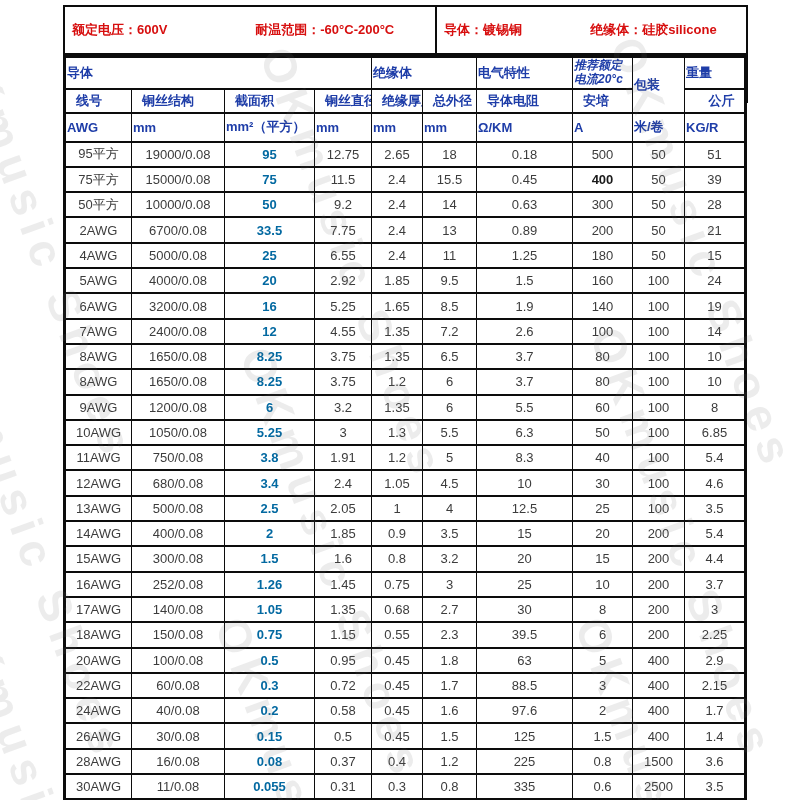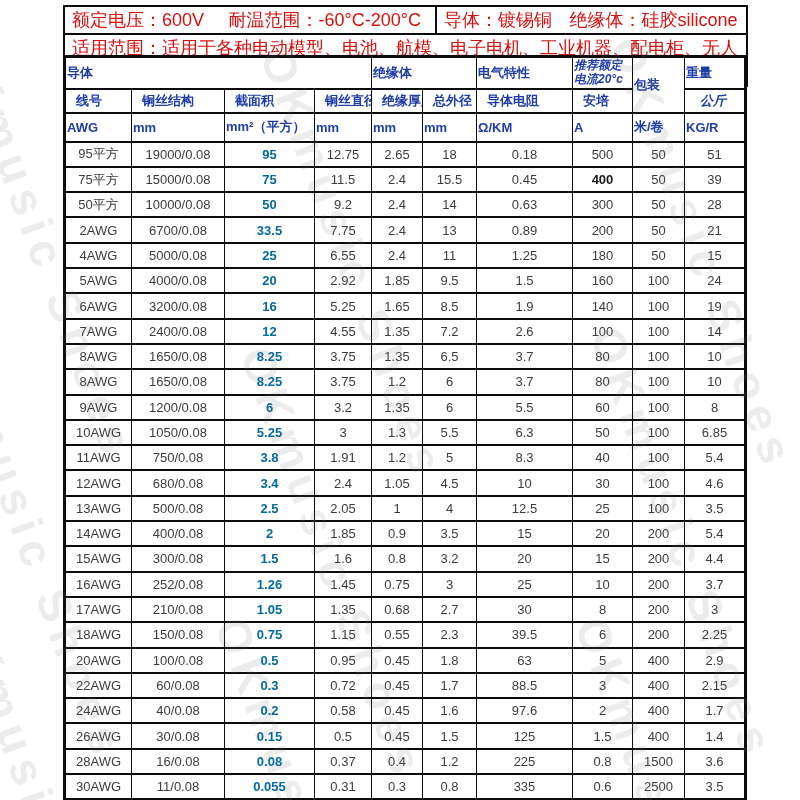--- a/index.html
+++ b/index.html
@@ -1,35 +1,35 @@
 <!DOCTYPE html>
 <html><head>
 <meta charset="utf-8">
 <style>
   html,body{margin:0;padding:0;background:#ffffff;}
   body{font-family:"Liberation Sans","DejaVu Sans",sans-serif;}
   .page{position:relative;width:800px;height:800px;background:#fff;overflow:hidden;}
 
   
   .info-table{position:absolute;left:63px;top:5px;width:683px;border-collapse:collapse;table-layout:fixed;}
-  .info-table td{border:2px solid #0c0c0c;height:20px;padding:1px 7px;
-    color:#d70f0f;font-weight:normal;font-size:18px;vertical-align:middle;}
+  .info-table td{border:2px solid #0c0c0c;height:20px;padding:13px 7px;
+    color:#d70f0f;font-weight:bold;font-size:13px;vertical-align:middle;}
   .info-pair{display:flex;align-items:center;}
   .info-pair .itm1{flex:0 0 42%;text-align:left;}
   .info-pair .itm2{flex:1;text-align:center;}
 
   
   .spec-table{position:absolute;left:63px;top:55px;width:683px;border-collapse:collapse;
     table-layout:fixed;border:3px solid #0c0c0c;background:#fff;}
   .spec-table td{border:1px solid #0c0c0c;border-top:2px solid #0c0c0c;border-bottom:2px solid #0c0c0c;
     overflow:hidden;white-space:nowrap;}
   .spec-table thead td{color:#1e3da8;font-weight:bold;font-size:13px;}
   .row-group td{height:26px;text-align:left;vertical-align:middle;}
   .row-sub td{height:20px;text-align:left;padding-left:10px;vertical-align:middle;}
-  .row-sub td.center{padding-left:15px;font-style:italic;}
+  .row-sub td.center{text-align:center;padding-left:15px;}
   .row-units td{height:25px;text-align:left;vertical-align:middle;font-size:13.5px;}
   .cell-wrap{white-space:pre-line;line-height:1.15;font-size:12px;font-style:italic;}
   .spec-table tbody td{height:23.3px;text-align:center;vertical-align:middle;
     color:#3c3c3c;font-size:13px;padding:0;}
   .spec-table tbody td:nth-child(3){font-weight:bold;color:#0369a1;}
   .spec-table tbody td.bold{font-weight:bold;color:#1a1a1a;}
 
   
   .wm-layer{position:absolute;left:0;top:0;width:800px;height:800px;pointer-events:none;z-index:5;}
   .wm{position:absolute;font-size:46px;font-weight:bold;letter-spacing:8px;
@@ -330,21 +330,21 @@
           <td>1.45</td>
           <td>0.75</td>
           <td>3</td>
           <td>25</td>
           <td>10</td>
           <td>200</td>
           <td>3.7</td>
         </tr>
         <tr>
           <td>17AWG</td>
-          <td>210/0.08</td>
+          <td>140/0.08</td>
           <td>1.05</td>
           <td>1.35</td>
           <td>0.68</td>
           <td>2.7</td>
           <td>30</td>
           <td>8</td>
           <td>200</td>
           <td>3</td>
         </tr>
         <tr>

